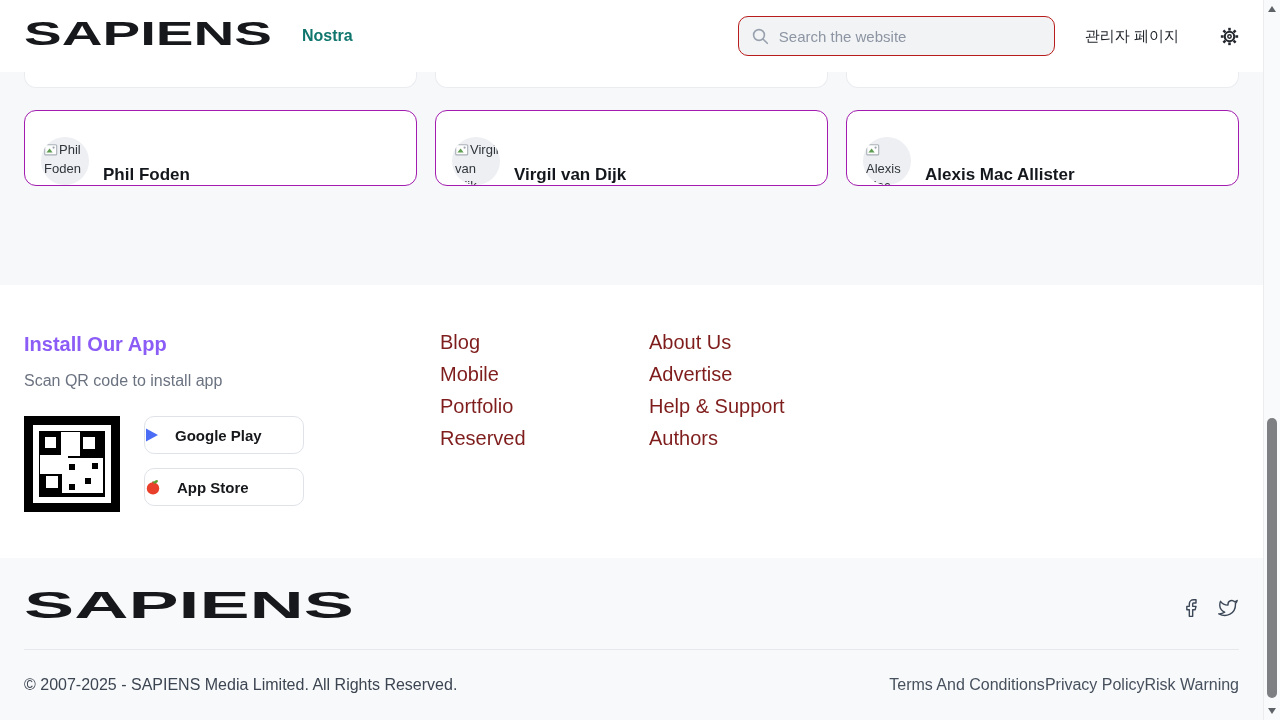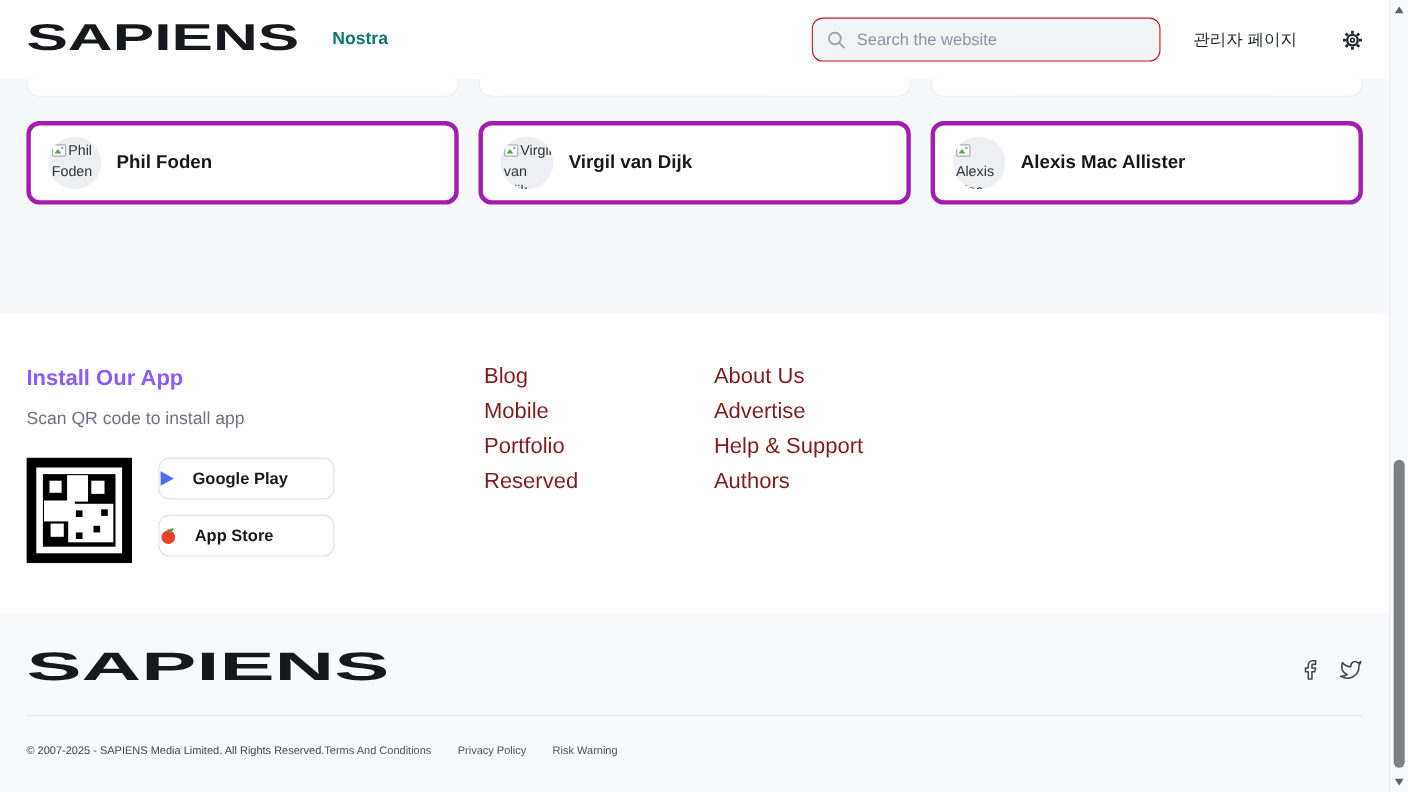--- a/index.html
+++ b/index.html
@@ -18,22 +18,22 @@
   .search-box input::placeholder { color:#8d95a3; }
   .admin-link { margin-left:30px; font-size:15px; color:#1b1f26; white-space:nowrap; cursor:pointer; }
   .gear-btn { margin-left:40px; width:20px; height:20px; display:flex; align-items:center; justify-content:center; cursor:pointer; }
 
   
   .content { background:#f7f8fa; height:213px; padding:0 24px; }
   .partial-row, .cards-row { display:flex; gap:18px; }
   .partial-card { flex:1; height:16px; background:#ffffff; border:1px solid #eaecf0; border-top:none;
                   border-radius:0 0 12px 12px; }
   .cards-row { margin-top:22px; }
-  .card { flex:1; height:76px; background:#ffffff; border:4px solid #a21caf; border-radius:12px;
-          display:flex; align-items:center; padding:0 16px; cursor:pointer; }
+  .card { flex:1; height:76px; background:#ffffff; border:1px solid #a21caf; border-radius:12px;
+          display:flex; align-items:flex-end; padding:0 16px; cursor:pointer; }
   .avatar { width:48px; height:48px; border-radius:50%; background:#edeff2; overflow:hidden; flex-shrink:0;
             font-size:13px; line-height:17px; color:#30353b; padding:4px 0 0 3px; }
   .broken-image-icon { display:inline-block; vertical-align:-2px; margin-right:1px; }
   .card-name { margin-left:14px; font-size:17px; font-weight:600; color:#14181d; }
 
   
   .footer-main { background:#ffffff; height:273px; padding:48px 24px 0; display:flex; }
   .app-col { width:416px; }
   .app-title { font-size:20px; font-weight:700; color:#8b5cf6; }
   .app-sub { margin-top:16px; font-size:16px; color:#6b7280; }
@@ -44,23 +44,23 @@
                color:#16181b; cursor:pointer; font-family:"Liberation Sans", sans-serif; }
   .links-col { width:209px; display:flex; flex-direction:column; gap:16px; padding-top:1px; }
   .links-col a { display:block; font-size:20px; line-height:16px; color:#7f1d1d; text-decoration:none; cursor:pointer; }
 
   
   .footer-bottom { background:#f8f9fa; height:162px; padding:30px 24px 0; }
   .logo-social-row { display:flex; align-items:center; justify-content:space-between; }
   .social { display:flex; gap:16px; align-items:center; }
   .social-btn { cursor:pointer; display:flex; }
   .divider { margin-top:21px; border-top:1px solid #e6e8ec; }
-  .copyright-row { margin-top:26px; display:flex; justify-content:flex-start; font-size:10px; }
+  .copyright-row { margin-top:26px; display:flex; justify-content:space-between; font-size:16px; }
   .copyright { color:#3c4552; }
-  .legal { display:flex; gap:24px; }
+  .legal { display:flex; }
   .legal a { color:#47515e; text-decoration:none; cursor:pointer; }
 
   
   .scrollbar { position:absolute; right:0; top:0; width:17px; height:720px; background:#f9fafb;
                border-left:1px solid #ececee; }
   .sb-up, .sb-down { position:absolute; left:4px; width:0; height:0; cursor:pointer;
                      border-left:4px solid transparent; border-right:4px solid transparent; }
   .sb-up { top:6px; border-bottom:6px solid #5f6368; }
   .sb-down { bottom:6px; border-top:6px solid #5f6368; }
   .sb-thumb { position:absolute; top:418px; left:3px; width:10px; height:280px; border-radius:5px;

